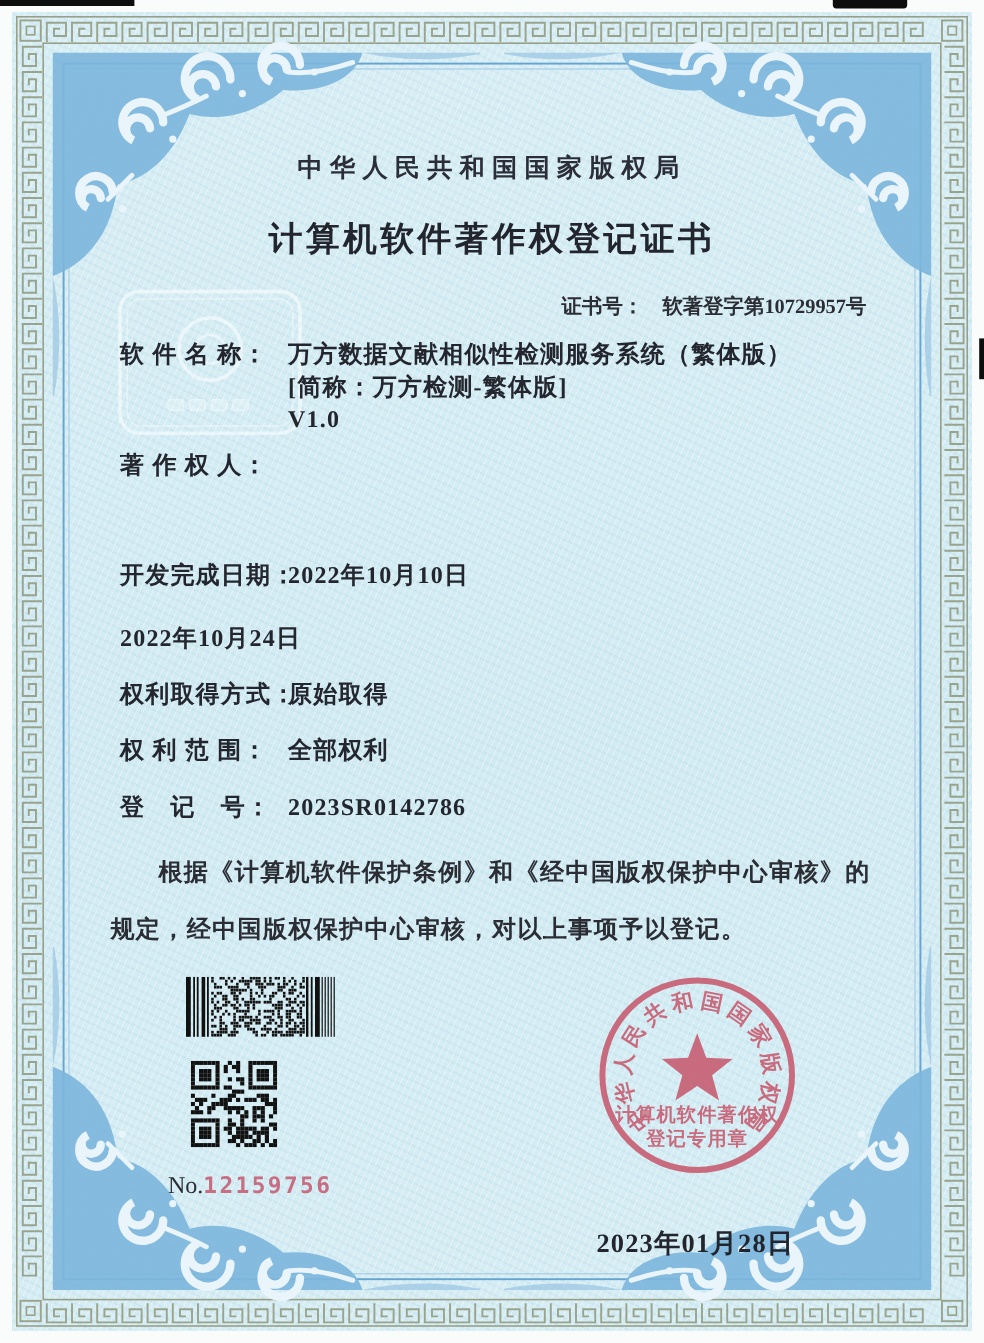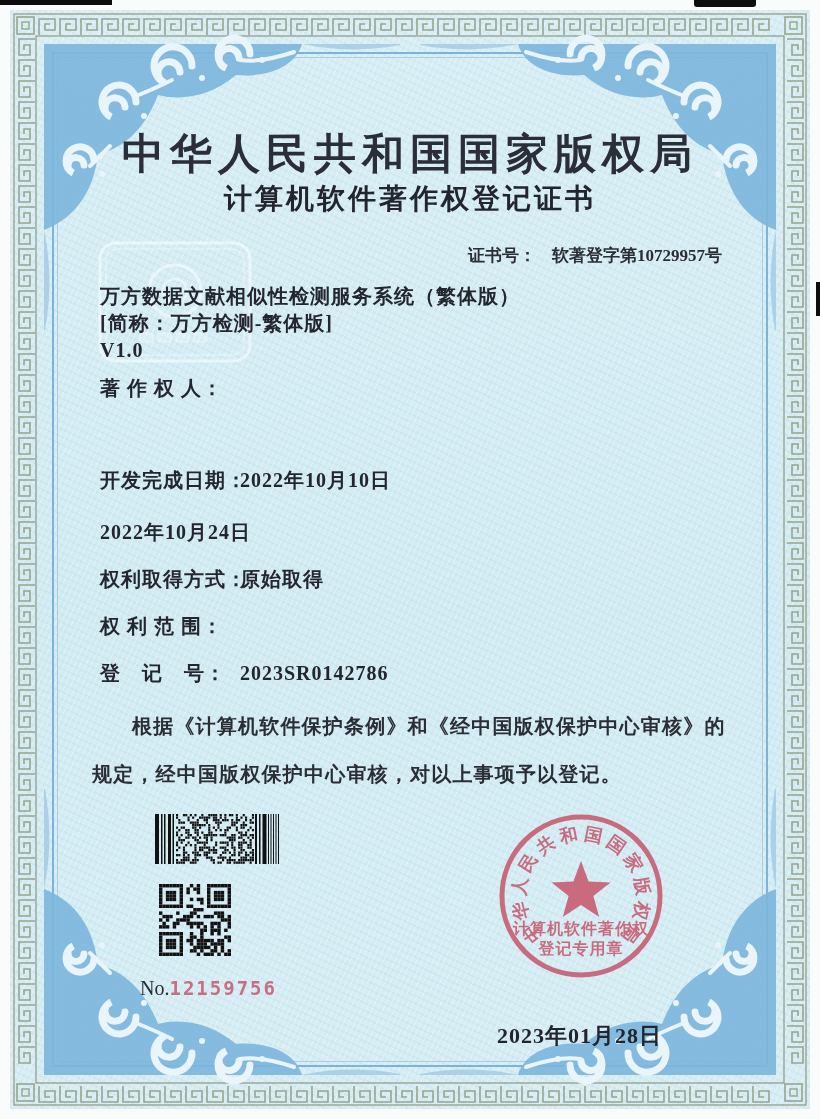--- a/index.html
+++ b/index.html
@@ -13,21 +13,21 @@
     position:absolute;inset:10px;
     background:
       repeating-linear-gradient(115deg, rgba(255,255,255,.30) 0 1px, rgba(255,255,255,0) 1px 5px),
       repeating-linear-gradient(25deg, rgba(96,160,195,.07) 0 2px, rgba(96,160,195,0) 2px 7px),
       linear-gradient(180deg,#d8eef5 0%,#d2ebf2 55%,#d6edf4 100%);
   }
   #decor-svg, #seal-svg, #barcode-svg, #qr-svg{position:absolute;}
   #decor-svg{left:0;top:0;}
   .authority{
     position:absolute;top:126px;left:0;right:0;text-align:center;
-    font-size:42px;font-weight:700;letter-spacing:6px;color:#2b2e38;white-space:nowrap;
+    font-size:21px;font-weight:700;letter-spacing:6px;color:#2b2e38;white-space:nowrap;
   }
   .cert-title{
     position:absolute;top:180px;left:0;right:0;text-align:center;
     font-size:28px;font-weight:700;letter-spacing:3px;color:#23252e;white-space:nowrap;
   }
   .certno{
     position:absolute;top:244px;right:98px;
     font-size:17px;font-weight:700;color:#2b2d35;white-space:nowrap;
   }
   .certno .cl{margin-right:16px;}
@@ -315,20 +315,21 @@
 
   <div class="authority">中华人民共和国国家版权局</div>
 
   <div class="cert-title">计算机软件著作权登记证书</div>
 
   <div class="certno">
     <span class="cl">证书号：</span><span>软著登字第10729957号</span>
   </div>
 
   <div class="frow" style="top:283px">
+    <div class="lbl">软 件 名 称：</div>
     <div class="val">
       <div>万方数据文献相似性检测服务系统（繁体版）</div>
       <div>[简称：万方检测-繁体版]</div>
       <div>V1.0</div>
     </div>
   </div>
 
   <div class="frow" style="top:375px">
     <div class="lbl">著 作 权 人：</div>
   </div>
@@ -342,20 +343,21 @@
     <div class="val">2022年10月24日</div>
   </div>
 
   <div class="frow" style="top:566px">
     <div class="lbl">权利取得方式：</div>
     <div class="val">原始取得</div>
   </div>
 
   <div class="frow" style="top:613px">
     <div class="lbl">权 利 范 围：</div>
+    <div class="val">全部权利</div>
   </div>
 
   <div class="frow" style="top:660px">
     <div class="lbl">登　记　号：</div>
     <div class="val">2023SR0142786</div>
   </div>
 
   <div class="statement">
     <div class="ln1">根据《计算机软件保护条例》和《经中国版权保护中心审核》的</div>
     <div class="ln2">规定，经中国版权保护中心审核，对以上事项予以登记。</div>

